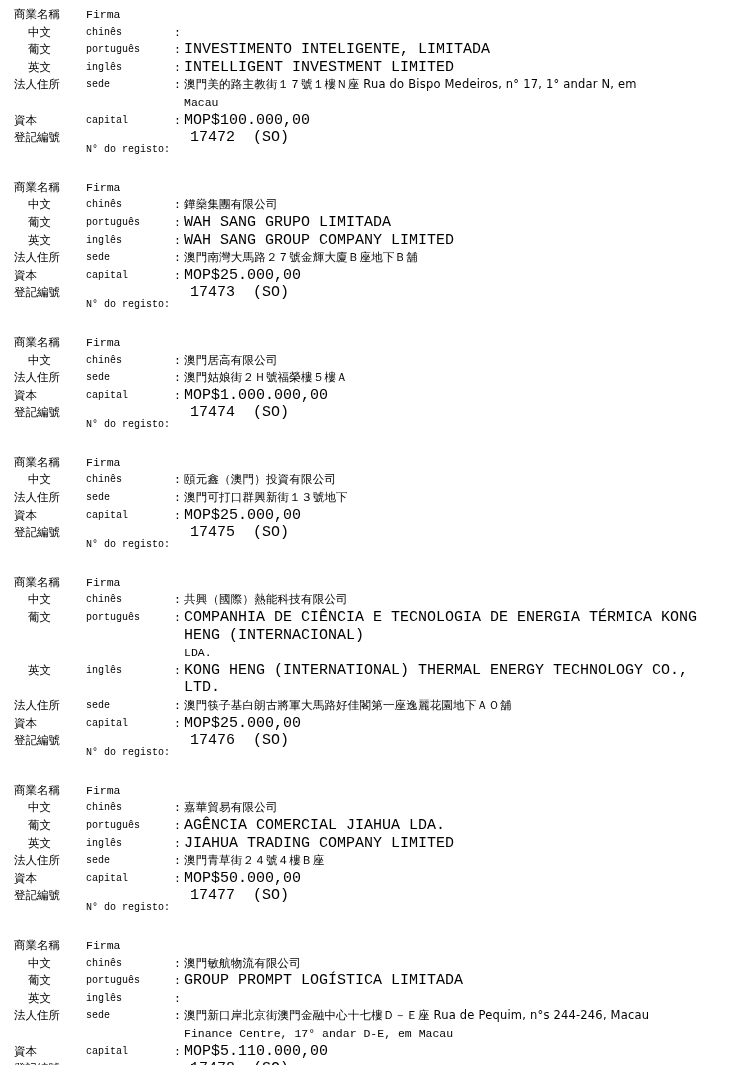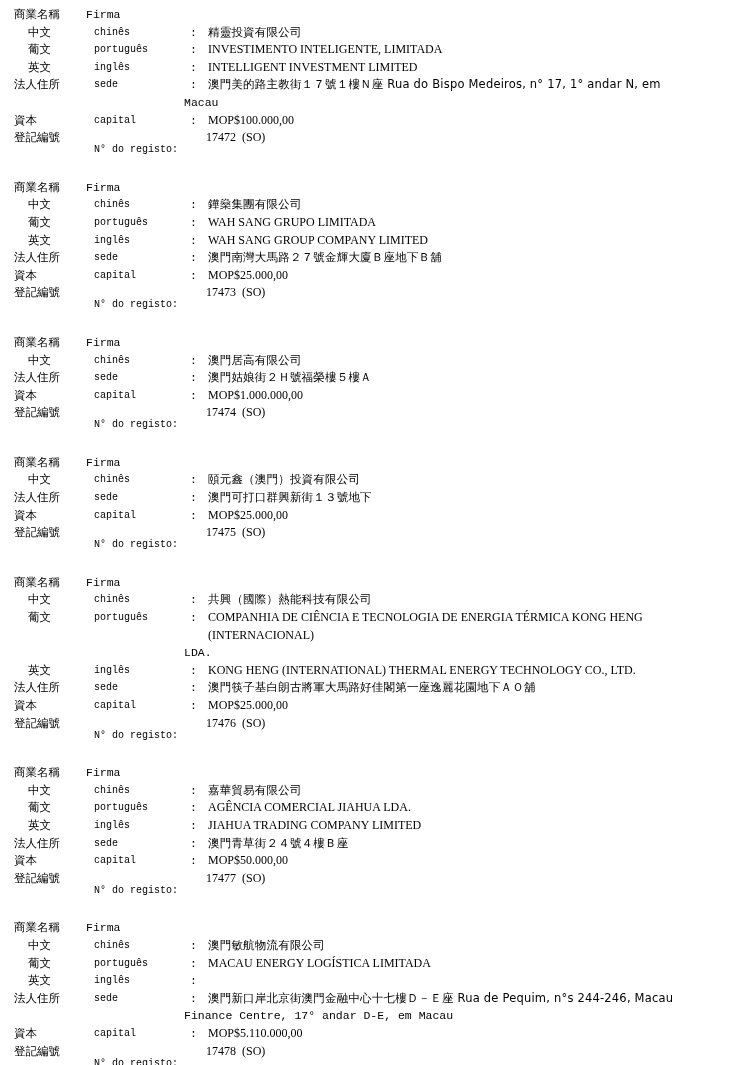--- a/index.html
+++ b/index.html
@@ -21,21 +21,20 @@
     width: 724px;
   }
   .entry {
     margin-bottom: 20px;
   }
   .row {
     display: flex;
     align-items: flex-start;
     line-height: 17.6px;
     white-space: nowrap;
-    gap: 8px;
   }
   .label-cn {
     width: 72px;
     flex: 0 0 72px;
     font-family: "DejaVu Sans", "Liberation Sans", sans-serif;
     font-size: 11.5px;
     letter-spacing: 0px;
   }
   .label-cn.indent {
     padding-left: 14px;
@@ -52,22 +51,22 @@
     width: 104px;
     flex: 0 0 104px;
     margin-top: 12px;
   }
   .colon {
     width: 10px;
     flex: 0 0 10px;
     font-size: 11.5px;
   }
   .value {
-    font-size: 12px;
-    font-family: Liberation Serif, serif;
+    font-size: 15px;
+    font-family: Liberation Mono, monospace;
     white-space: pre-wrap;
     flex: 1 1 auto;
   }
   .value.cjk {
     font-family: "DejaVu Sans", "Liberation Sans", sans-serif;
     font-size: 11.5px;
     letter-spacing: 0.2px;
   }
   .cont {
     padding-left: 170px;
@@ -95,21 +94,20 @@
   <div id="entries-container">
       <div class="entry">
         <div class="firma-head">
           <span class="label-cn">商業名稱</span>
           <span class="firma-word">Firma</span>
         </div>
         <div class="row">
           <span class="label-cn indent">中文</span>
           <span class="label-pt">chinês</span>
           <span class="colon">:</span>
-          <span class="value cjk">精靈投資有限公司</span>
         </div>
         <div class="row">
           <span class="label-cn indent">葡文</span>
           <span class="label-pt">português</span>
           <span class="colon">:</span>
           <span class="value">INVESTIMENTO INTELIGENTE, LIMITADA</span>
         </div>
         <div class="row">
           <span class="label-cn indent">英文</span>
           <span class="label-pt">inglês</span>
@@ -325,21 +323,21 @@
         <div class="row">
           <span class="label-cn indent">中文</span>
           <span class="label-pt">chinês</span>
           <span class="colon">:</span>
           <span class="value cjk">澳門敏航物流有限公司</span>
         </div>
         <div class="row">
           <span class="label-cn indent">葡文</span>
           <span class="label-pt">português</span>
           <span class="colon">:</span>
-          <span class="value">MACAU ENERGY LOGÍSTICA LIMITADA</span>
+          <span class="value">GROUP PROMPT LOGÍSTICA LIMITADA</span>
         </div>
         <div class="row">
           <span class="label-cn indent">英文</span>
           <span class="label-pt">inglês</span>
           <span class="colon">:</span>
         </div>
         <div class="row">
           <span class="label-cn">法人住所</span>
           <span class="label-pt">sede</span>
           <span class="colon">:</span>

